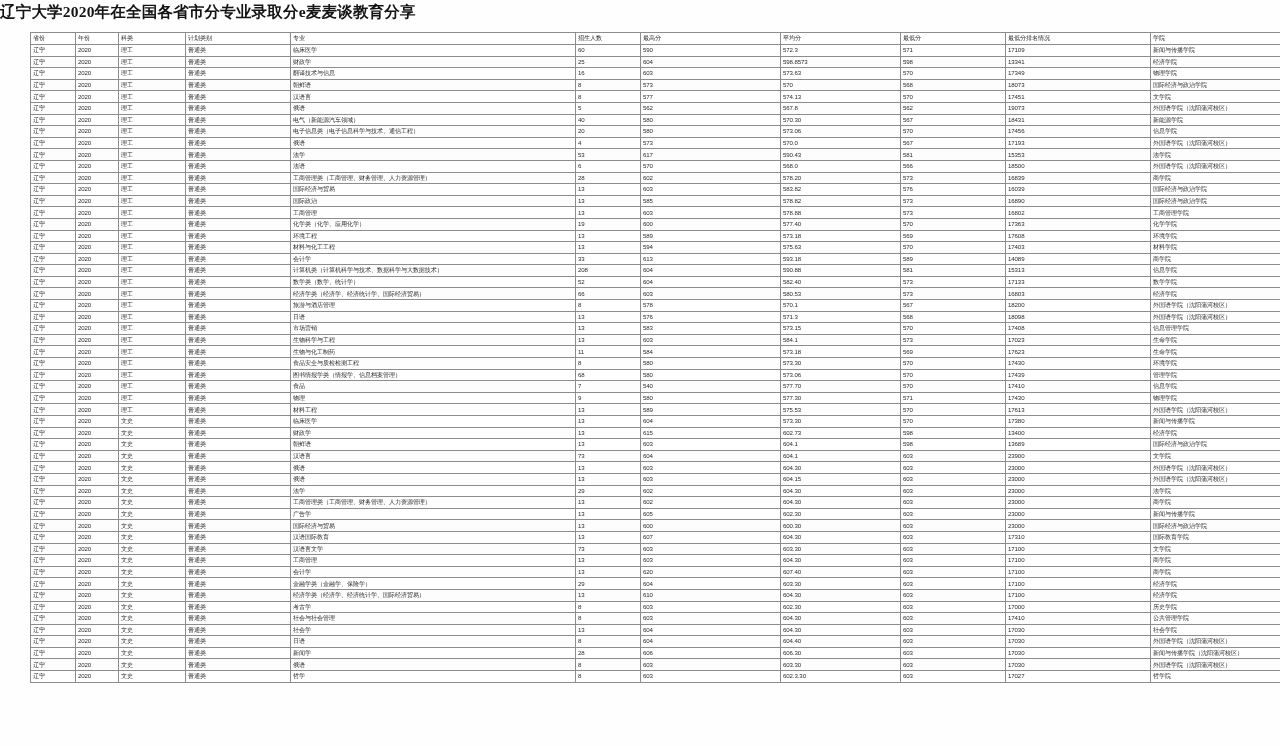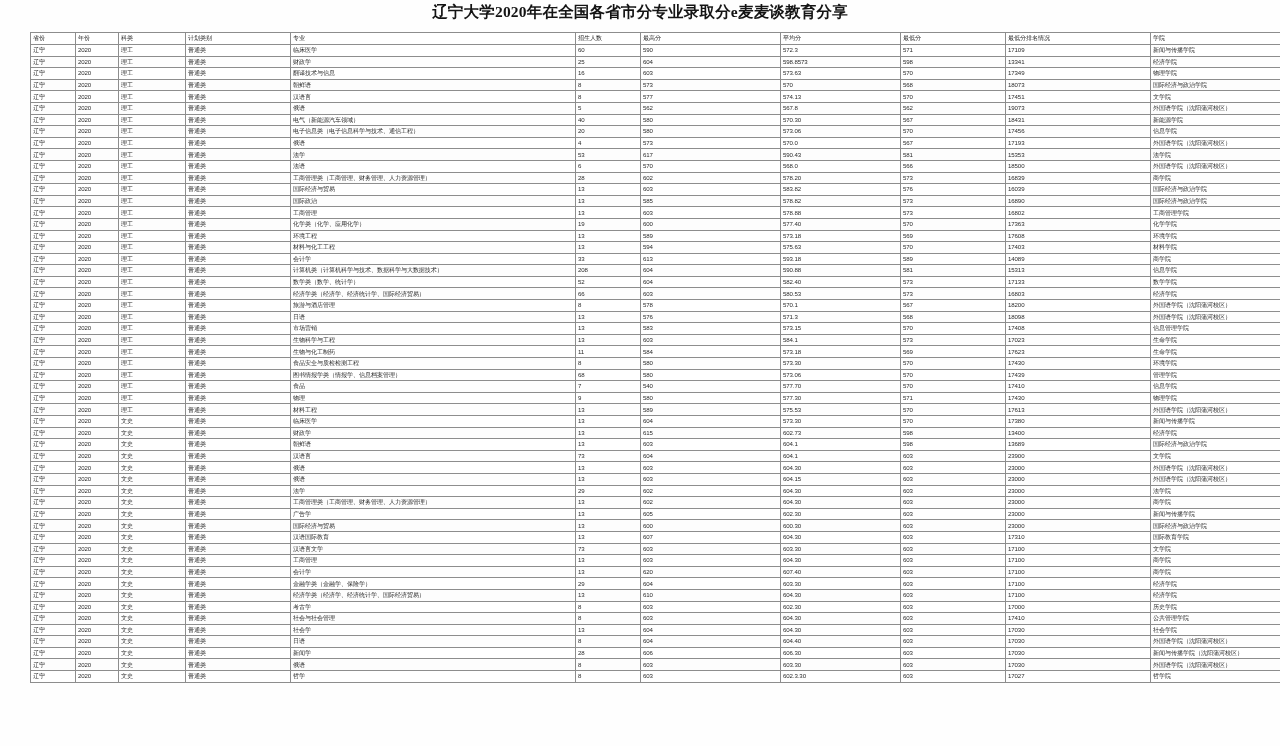--- a/index.html
+++ b/index.html
@@ -18,21 +18,21 @@
     position: relative;
     width: 1280px;
     height: 746px;
     background: #fefefe;
   }
   .title {
     position: absolute;
     top: 2px;
     left: 0;
     width: 1280px;
-    text-align: center;
+    text-align: left;
     font-family: "Liberation Serif", serif;
     font-size: 15.5px;
     font-weight: 700;
     letter-spacing: 0.2px;
     color: #141414;
     white-space: nowrap;
   }
   .table-wrap {
     position: absolute;
     top: 32px;

